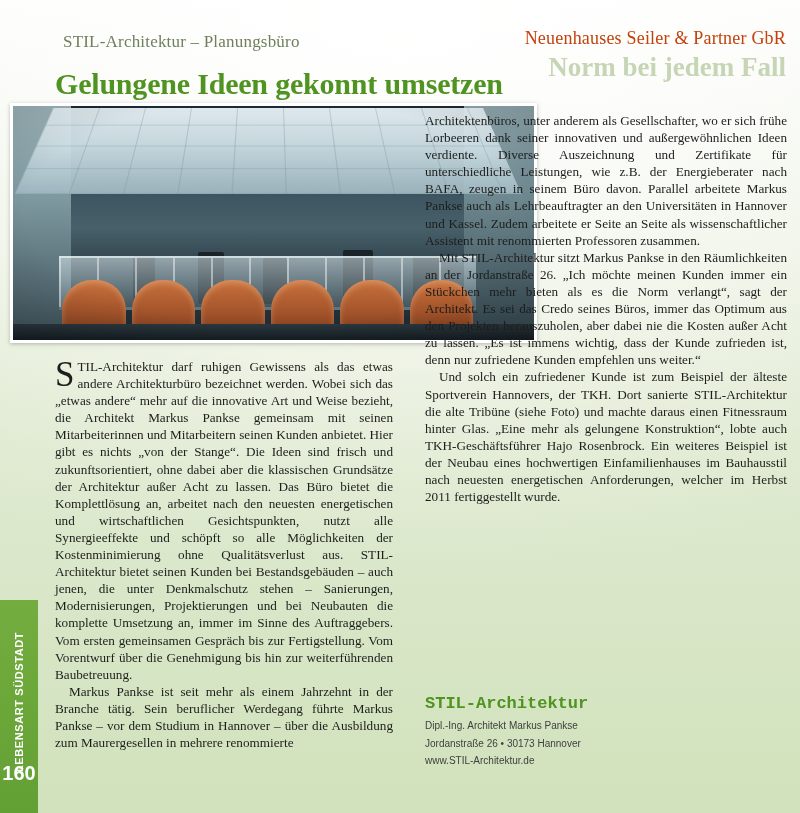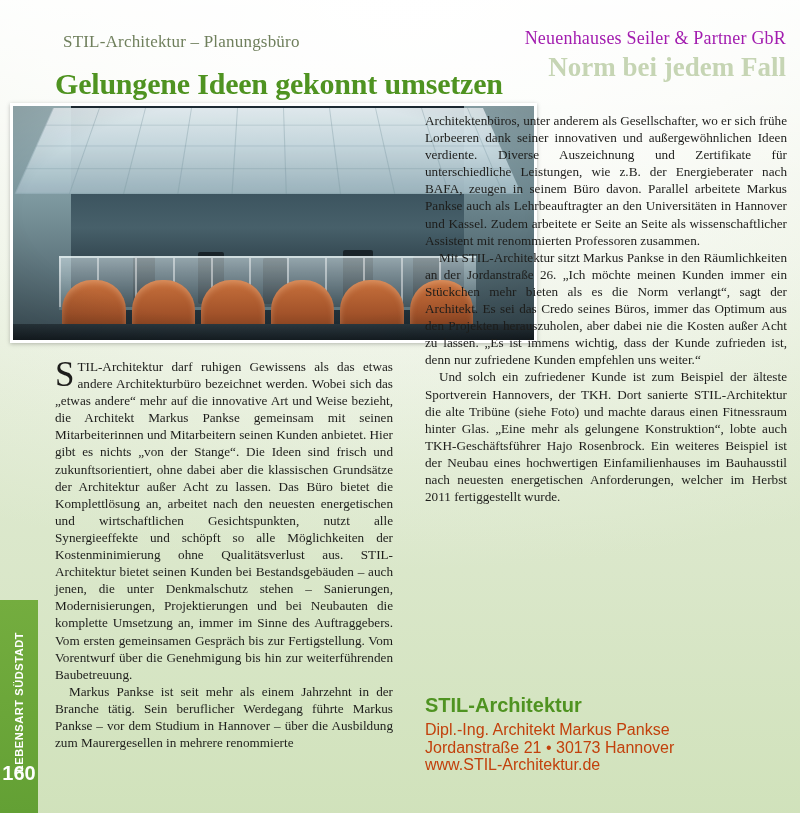--- a/index.html
+++ b/index.html
@@ -25,21 +25,21 @@
   }
   
   .ghost {
     position:absolute;
     right: 14px;
     text-align: right;
     color: #cfdcc0;
     user-select:none;
     white-space:nowrap;
   }
-  .ghost-1 { top: 28px; font-size: 18px; letter-spacing:.2px; color:#a21caf; }
+  .ghost-1 { top: 28px; font-size: 18px; letter-spacing:.2px; color:#c2410c; }
   .ghost-2 { top: 52px; font-size: 27px; font-weight:bold; color:#c6d5b4; }
 
   
   .sidetab {
     position:absolute;
     left: 0; top: 600px;
     width: 38px; height: 213px;
     background: #6aa539;
     background: linear-gradient(180deg,#74ad3f 0%, #63a034 100%);
   }
@@ -189,24 +189,24 @@
   }
 
   
   .contact {
     position:absolute;
     left: 425px; top: 694px; width: 362px;
     font-family:"Liberation Sans", sans-serif;
     color:#4f9321;
   }
   .contact .c-name {
-    font-size: 20px; font-weight:bold; margin-bottom: 4px; color:#4f9321;
+    font-size: 17px; font-weight:bold; margin-bottom: 4px; color:#4f9321;font-family:Liberation Mono, monospace;
   }
   .contact .c-line {
-    font-size: 16px; line-height: 17.5px; color:#c2410c;
+    font-size: 10px; line-height: 17.5px; color:#404040;
   }
 </style>
 </head>
 <body>
 
 <div class="page"></div>
 
 <div class="ghost ghost-1">Neuenhauses Seiler &amp; Partner GbR</div>
 <div class="ghost ghost-2">Norm bei jedem Fall</div>
 
@@ -251,15 +251,15 @@
 
 <div class="col col-right">
   <p class="first"><span>Architektenbüros, unter anderem als Gesellschafter, wo er sich frühe Lorbeeren dank seiner innovativen und außergewöhnlichen Ideen verdiente. Diverse Auszeichnung und Zertifikate für unterschiedliche Leistungen, wie z.B. der Energieberater nach BAFA, zeugen in seinem Büro davon. Parallel arbeitete Markus Pankse auch als Lehrbeauftragter an den Universitäten in Hannover und Kassel. Zudem arbeitete er Seite an Seite als wissenschaftlicher Assistent mit renommierten Professoren zusammen.</span></p>
   <p><span>Mit STIL-Architektur sitzt Markus Pankse in den Räumlichkeiten an der Jordanstraße 26. „Ich möchte meinen Kunden immer ein Stückchen mehr bieten als es die Norm verlangt“, sagt der Architekt. Es sei das Credo seines Büros, immer das Optimum aus den Projekten herauszuholen, aber dabei nie die Kosten außer Acht zu lassen. „Es ist immens wichtig, dass der Kunde zufrieden ist, denn nur zufriedene Kunden empfehlen uns weiter.“</span></p>
   <p><span>Und solch ein zufriedener Kunde ist zum Beispiel der älteste Sportverein Hannovers, der TKH. Dort sanierte STIL-Architektur die alte Tribüne (siehe Foto) und machte daraus einen Fitnessraum hinter Glas. „Eine mehr als gelungene Konstruktion“, lobte auch TKH-Geschäftsführer Hajo Rosenbrock. Ein weiteres Beispiel ist der Neubau eines hochwertigen Einfamilienhauses im Bauhausstil nach neuesten energetischen Anforderungen, welcher im Herbst 2011 fertiggestellt wurde.</span></p>
 </div>
 
 <div class="contact">
   <div class="c-name">STIL-Architektur</div>
   <div class="c-line">Dipl.-Ing. Architekt Markus Pankse</div>
-  <div class="c-line">Jordanstraße 21 • 30173 Hannover</div>
+  <div class="c-line">Jordanstraße 26 • 30173 Hannover</div>
   <div class="c-line">www.STIL-Architektur.de</div>
 </div>
 
 </body></html>

